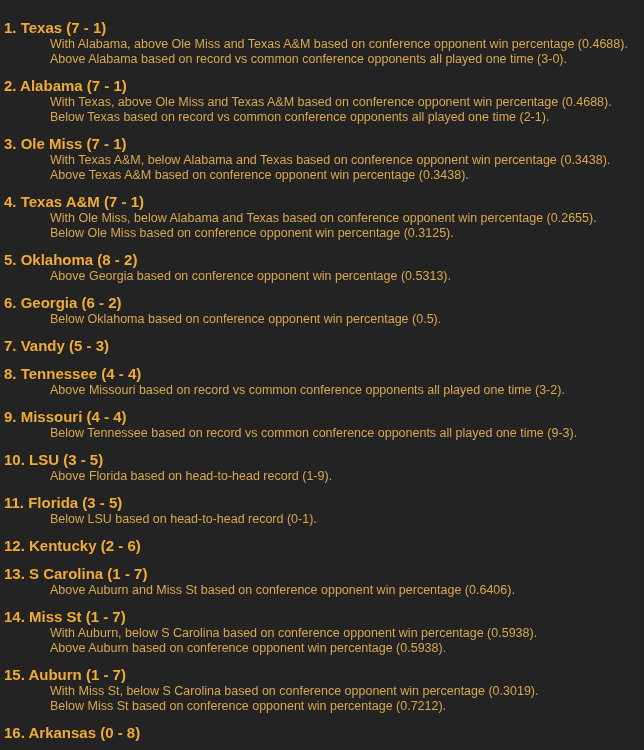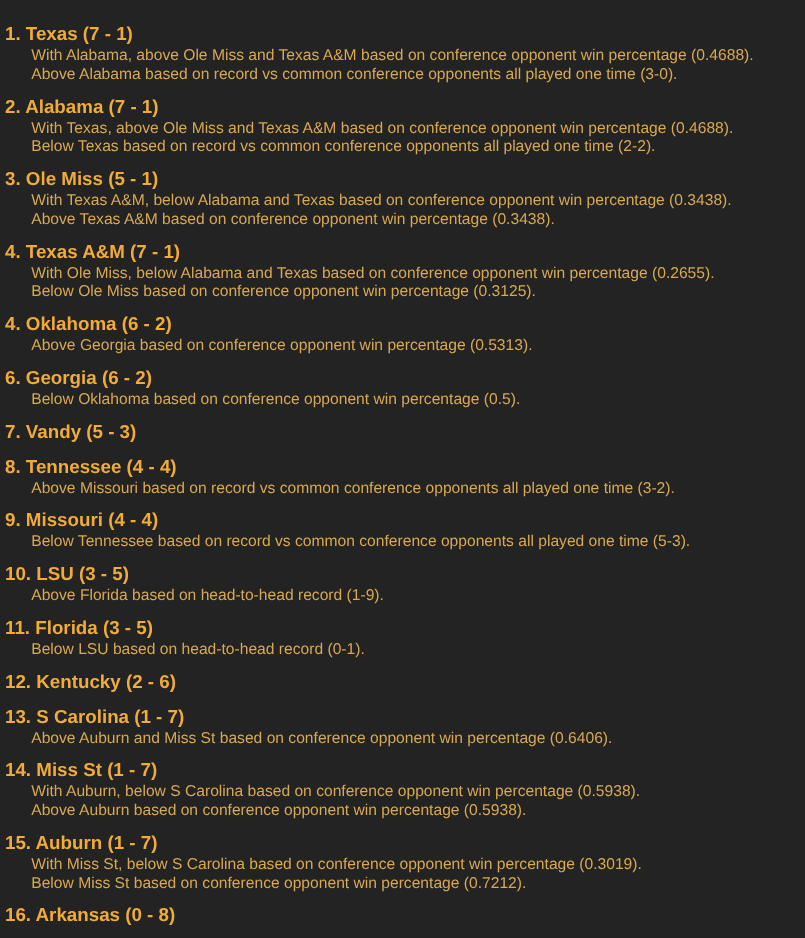--- a/index.html
+++ b/index.html
@@ -26,74 +26,74 @@
     font-size: 15px;
     font-weight: bold;
     line-height: 18px;
     white-space: nowrap;
   }
   .tiebreaker-note {
     color: var(--note, #D8A852);
     font-size: 12.5px;
     font-weight: normal;
     line-height: 15px;
-    margin-left: 21px;
+    margin-left: 46px;
     white-space: nowrap;
   }
 </style>
 </head>
 <body style="--bg: #232323; --heading: #F0AB38; --note: #D8A852;">
 
 <div class="standings-list">
   <div class="standings-item">
     <div class="team-heading">1. Texas (7 - 1)</div>
   <div class="tiebreaker-note">With Alabama, above Ole Miss and Texas A&amp;M based on conference opponent win percentage (0.4688).</div>
       <div class="tiebreaker-note">Above Alabama based on record vs common conference opponents all played one time (3-0).</div>
     </div>
 
   <div class="standings-item">
     <div class="team-heading">2. Alabama (7 - 1)</div>
   <div class="tiebreaker-note">With Texas, above Ole Miss and Texas A&amp;M based on conference opponent win percentage (0.4688).</div>
-      <div class="tiebreaker-note">Below Texas based on record vs common conference opponents all played one time (2-2).</div>
+      <div class="tiebreaker-note">Below Texas based on record vs common conference opponents all played one time (2-1).</div>
     </div>
 
   <div class="standings-item">
-    <div class="team-heading">3. Ole Miss (5 - 1)</div>
+    <div class="team-heading">3. Ole Miss (7 - 1)</div>
   <div class="tiebreaker-note">With Texas A&amp;M, below Alabama and Texas based on conference opponent win percentage (0.3438).</div>
       <div class="tiebreaker-note">Above Texas A&amp;M based on conference opponent win percentage (0.3438).</div>
     </div>
 
   <div class="standings-item">
     <div class="team-heading">4. Texas A&amp;M (7 - 1)</div>
   <div class="tiebreaker-note">With Ole Miss, below Alabama and Texas based on conference opponent win percentage (0.2655).</div>
       <div class="tiebreaker-note">Below Ole Miss based on conference opponent win percentage (0.3125).</div>
     </div>
 
   <div class="standings-item">
-    <div class="team-heading">4. Oklahoma (6 - 2)</div>
+    <div class="team-heading">5. Oklahoma (8 - 2)</div>
   <div class="tiebreaker-note">Above Georgia based on conference opponent win percentage (0.5313).</div>
     </div>
 
   <div class="standings-item">
     <div class="team-heading">6. Georgia (6 - 2)</div>
   <div class="tiebreaker-note">Below Oklahoma based on conference opponent win percentage (0.5).</div>
     </div>
 
   <div class="standings-item">
     <div class="team-heading">7. Vandy (5 - 3)</div>
   </div>
 
   <div class="standings-item">
     <div class="team-heading">8. Tennessee (4 - 4)</div>
   <div class="tiebreaker-note">Above Missouri based on record vs common conference opponents all played one time (3-2).</div>
     </div>
 
   <div class="standings-item">
     <div class="team-heading">9. Missouri (4 - 4)</div>
-  <div class="tiebreaker-note">Below Tennessee based on record vs common conference opponents all played one time (5-3).</div>
+  <div class="tiebreaker-note">Below Tennessee based on record vs common conference opponents all played one time (9-3).</div>
     </div>
 
   <div class="standings-item">
     <div class="team-heading">10. LSU (3 - 5)</div>
   <div class="tiebreaker-note">Above Florida based on head-to-head record (1-9).</div>
     </div>
 
   <div class="standings-item">
     <div class="team-heading">11. Florida (3 - 5)</div>
   <div class="tiebreaker-note">Below LSU based on head-to-head record (0-1).</div>

